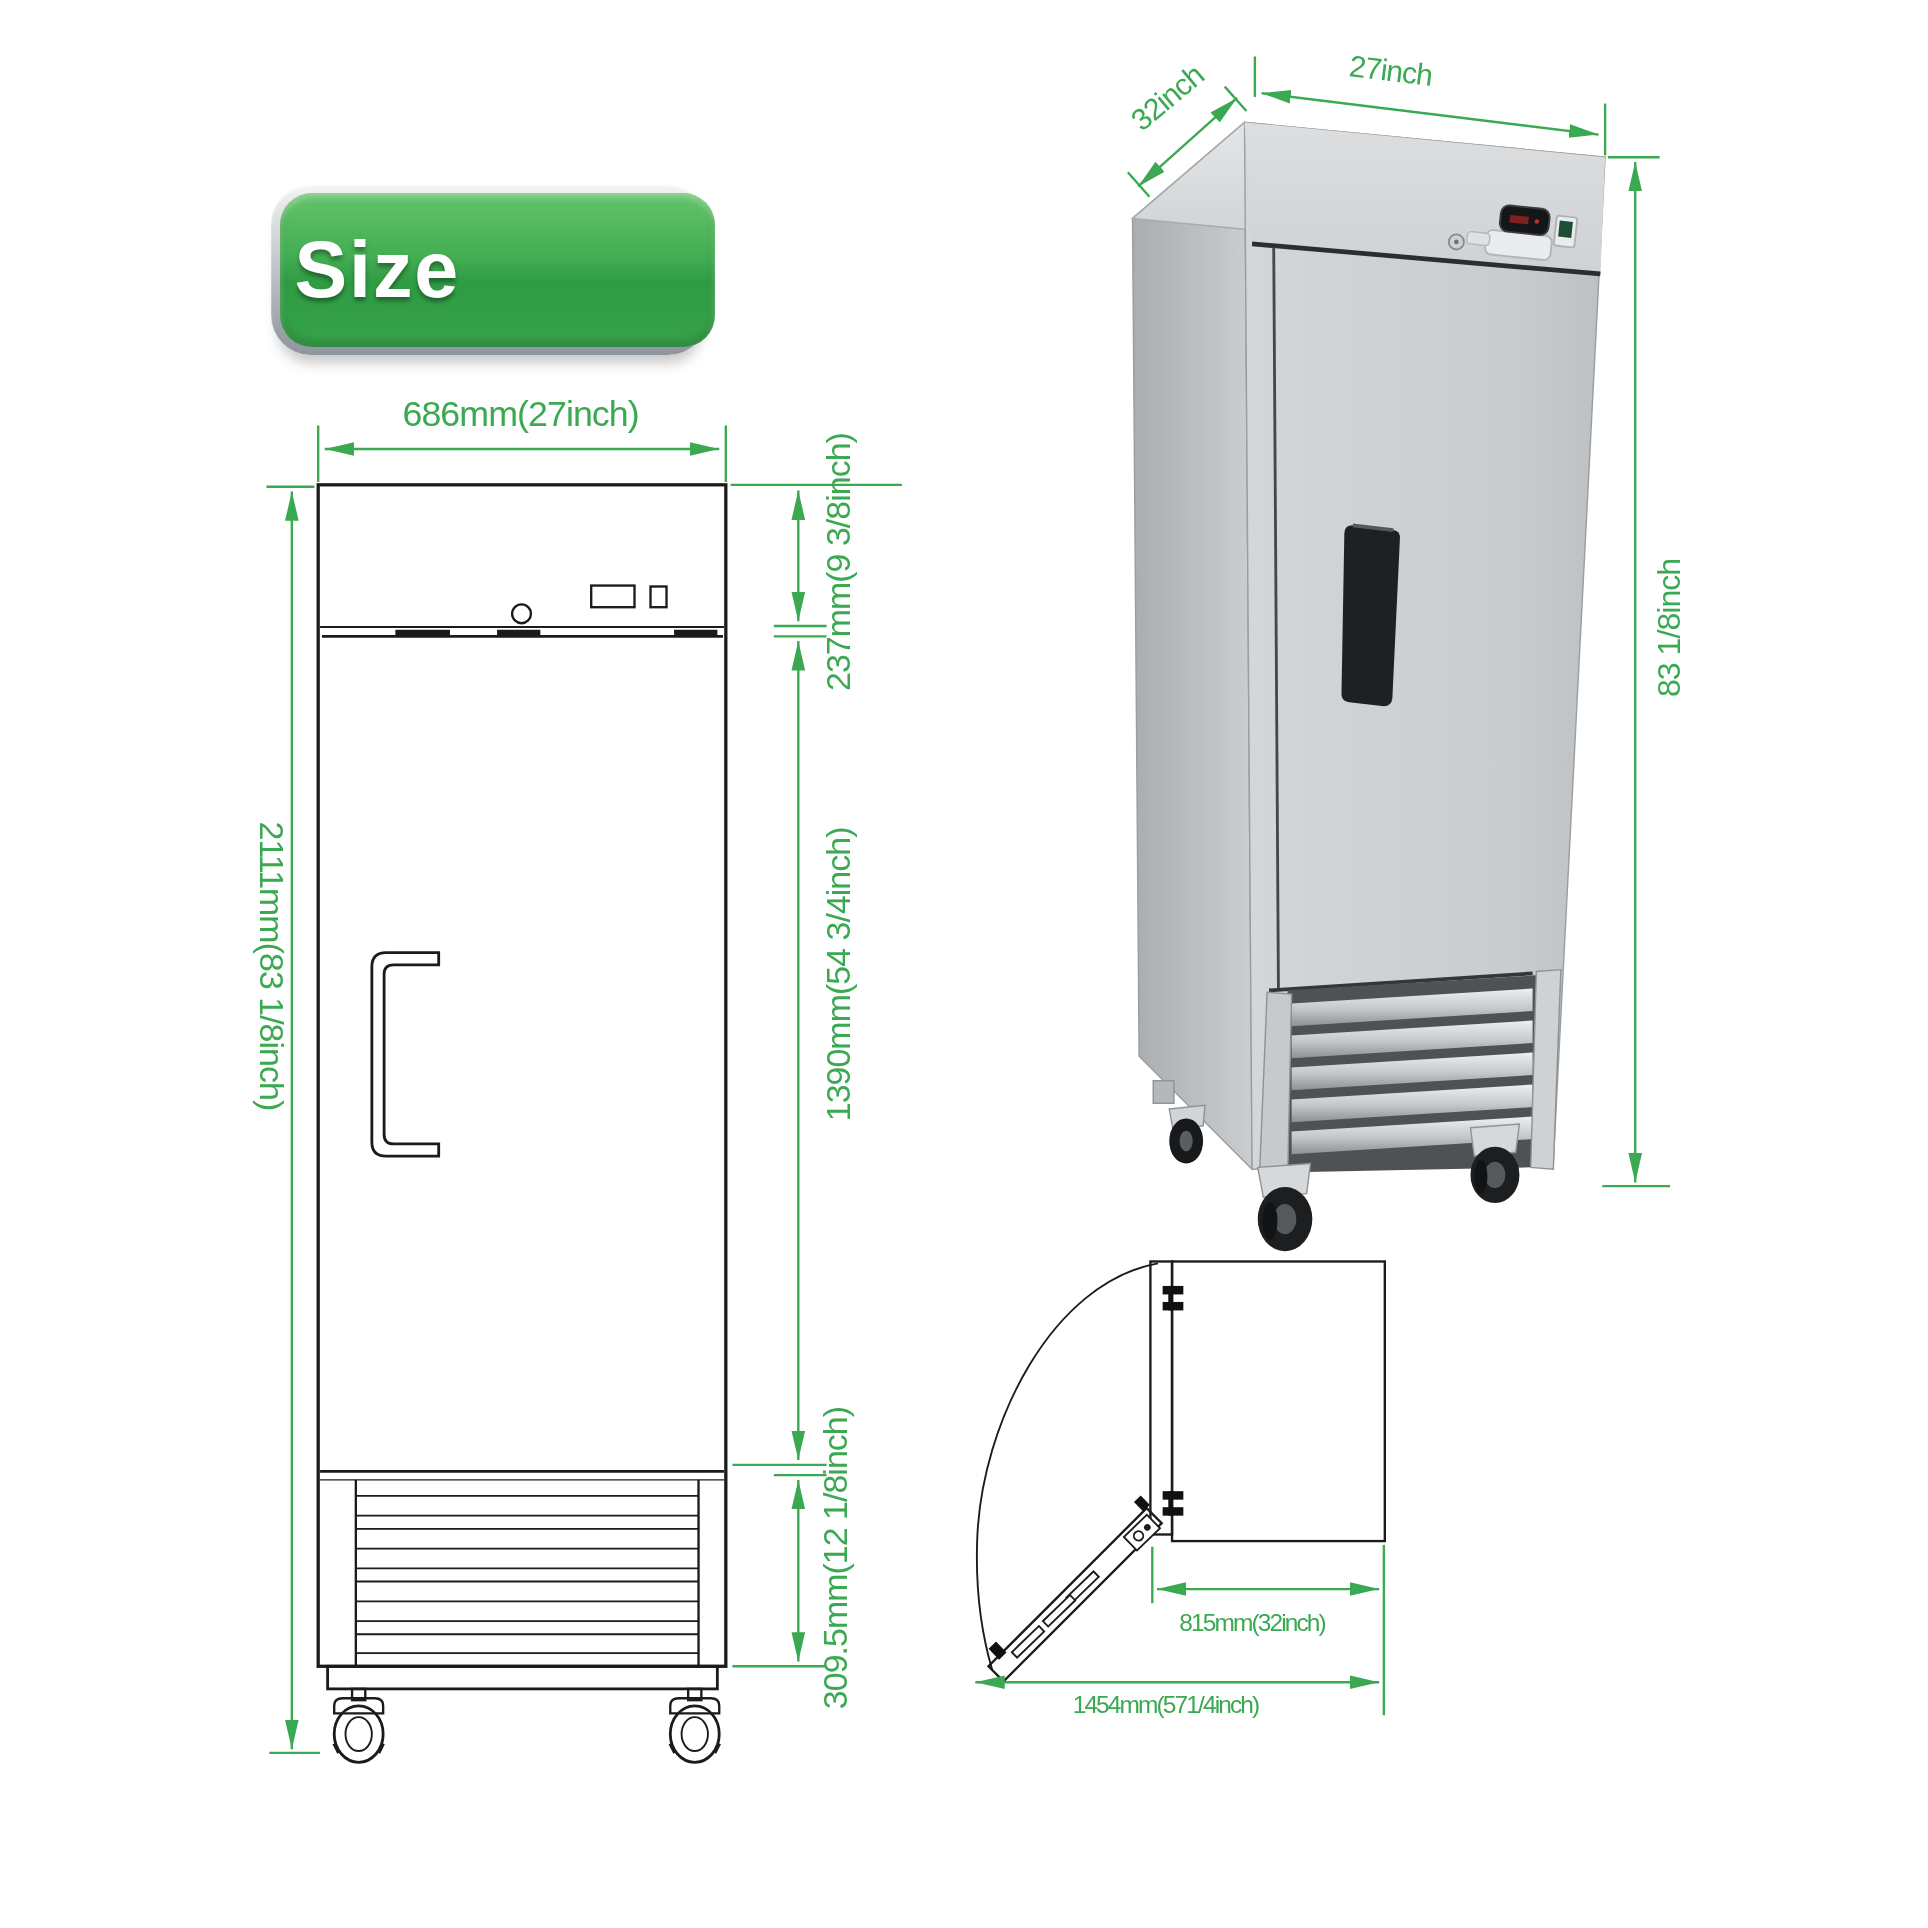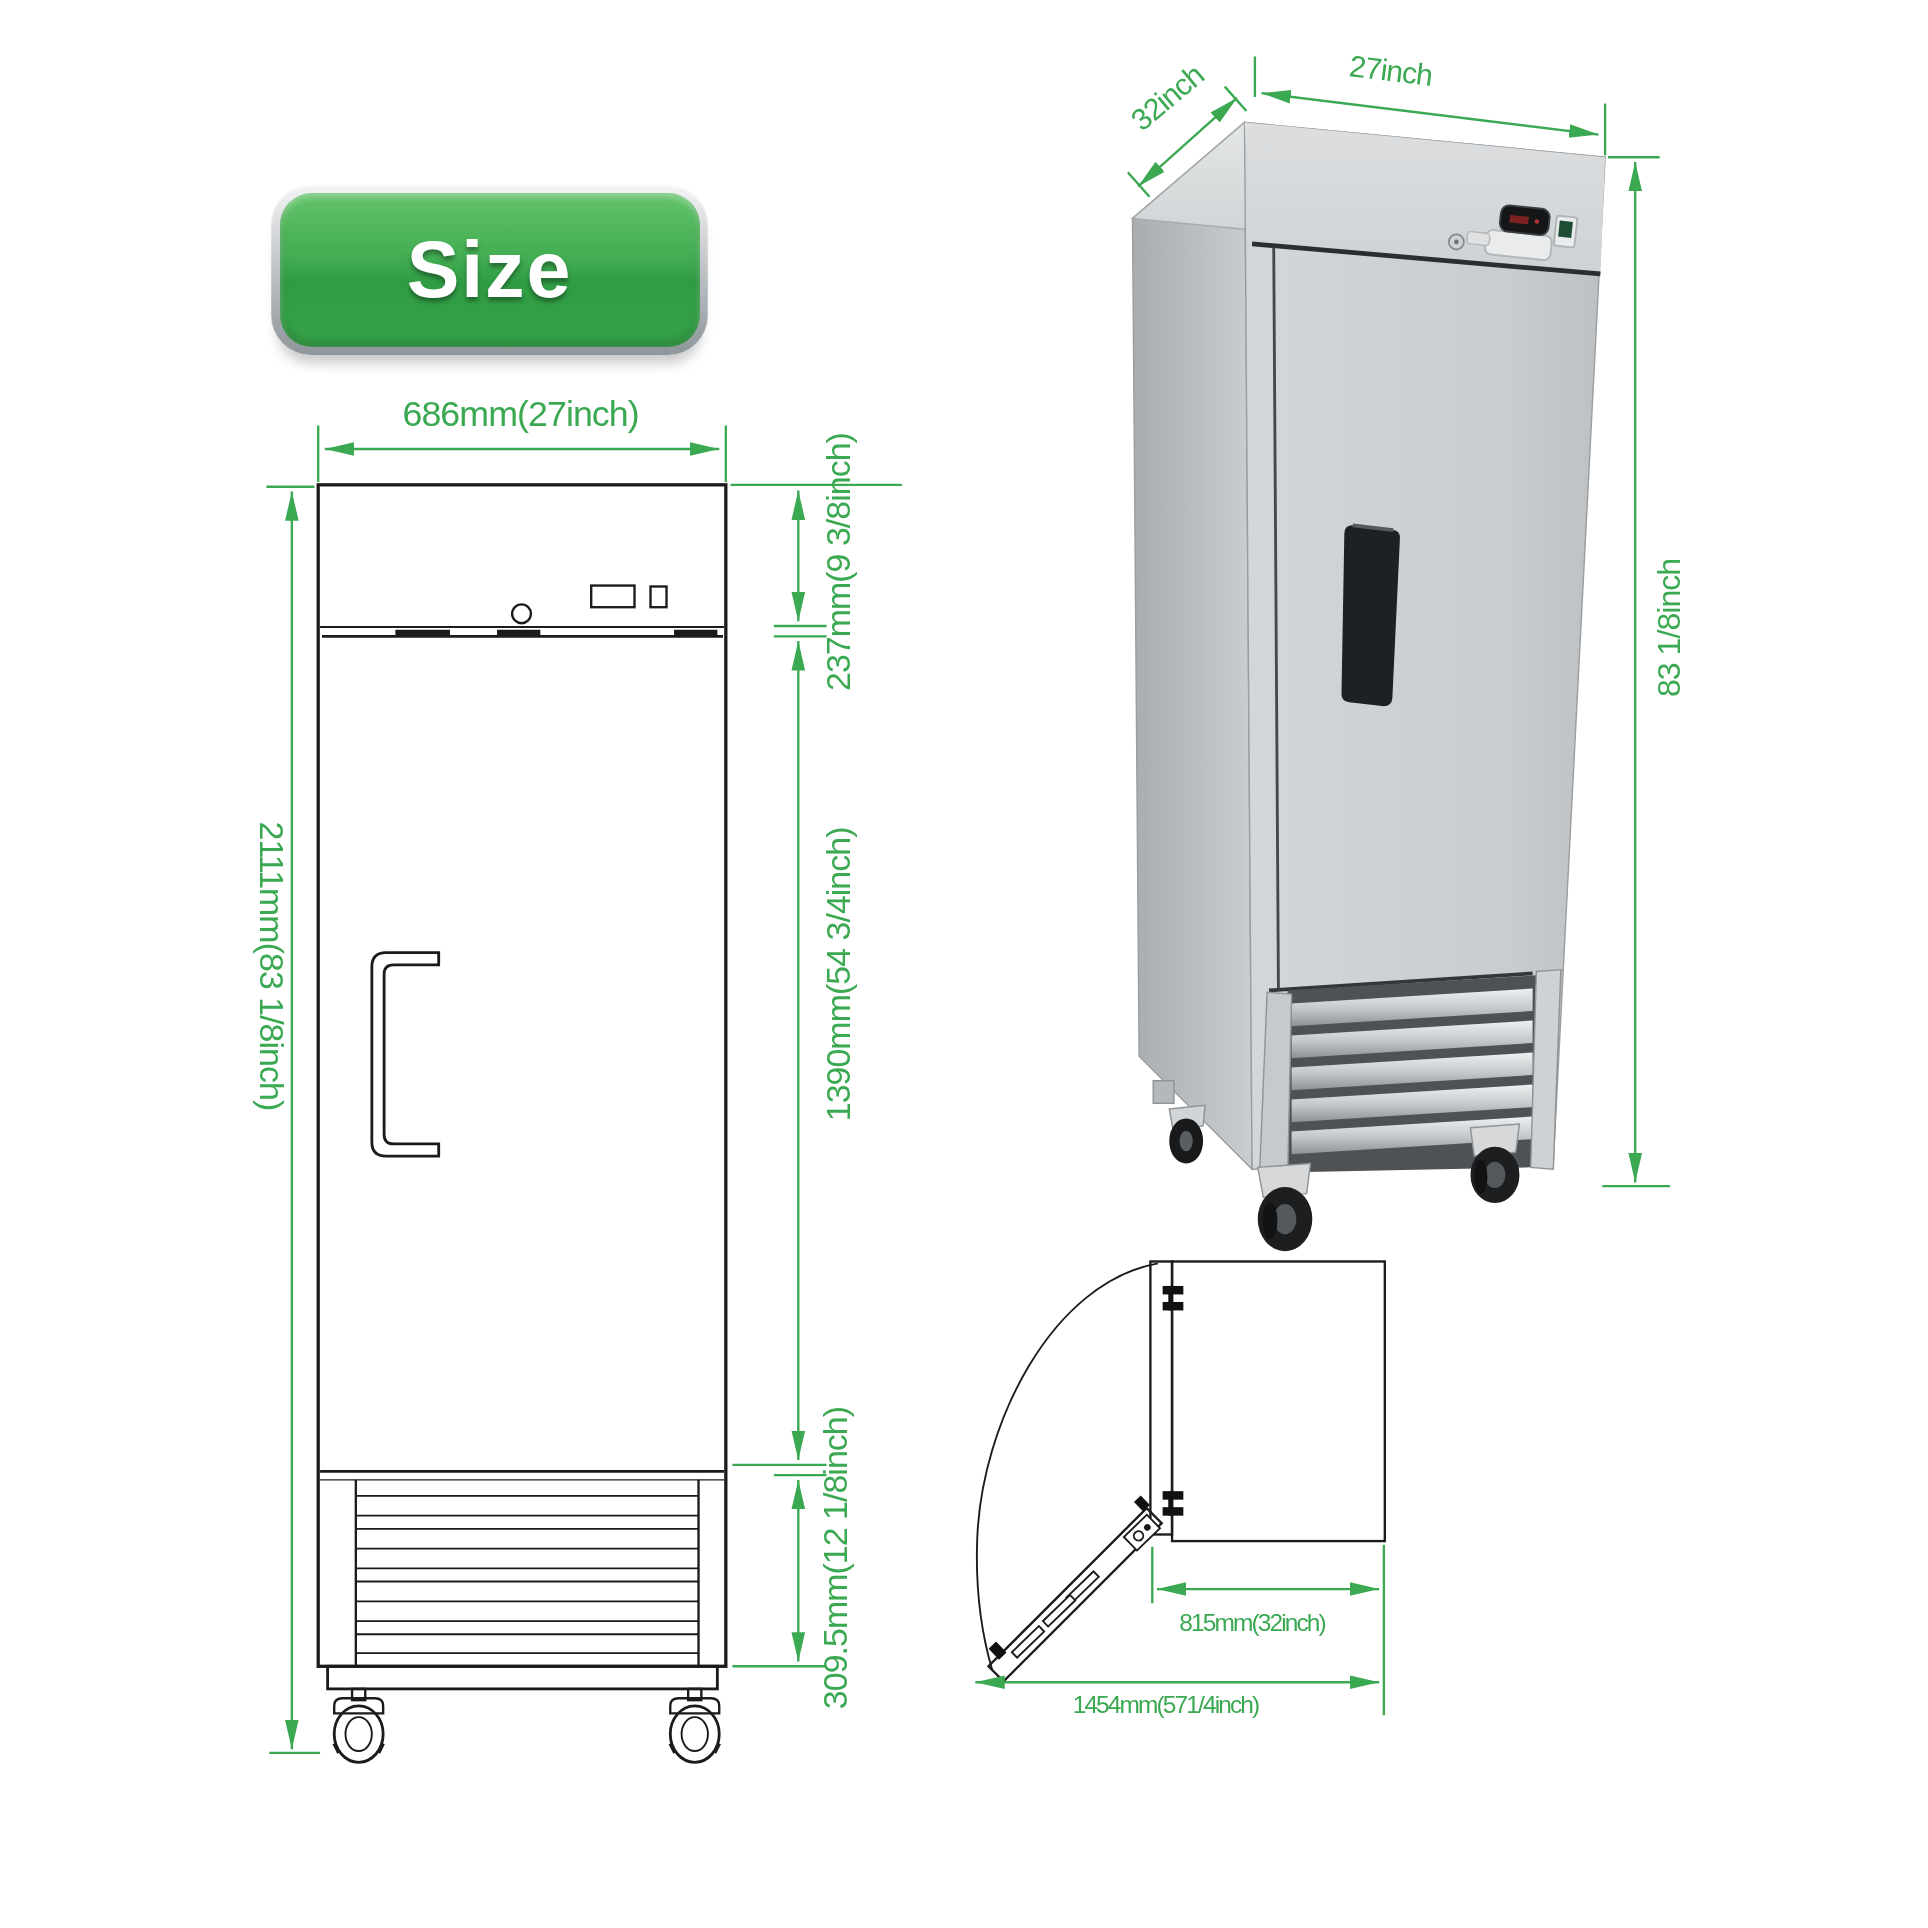--- a/index.html
+++ b/index.html
@@ -11,21 +11,21 @@
   .size-badge-rim{
     position:absolute;left:271px;top:184px;width:437px;height:171px;
     border-radius:40px;box-sizing:border-box;padding:8.5px;
     background:linear-gradient(180deg,#f4f5f6 0%,#d9dbdd 25%,#aab0b4 70%,#8f969b 100%);
     box-shadow:0 15px 13px -7.5px rgba(0,0,0,0.22), inset 0 1.9px 1.9px rgba(255,255,255,.9);
   }
   .size-badge-face{
     width:100%;height:100%;border-radius:32px;
     background:linear-gradient(180deg,#63c36a 0%,#42ad52 42%,#2f9c44 58%,#36a349 100%);
     box-shadow:inset 0 3.8px 7.5px rgba(255,255,255,.35), inset 0 -5.6px 9.4px rgba(0,0,0,.18);
-    display:flex;align-items:center;justify-content:center;
+    display:flex;align-items:center;padding-left:15px;
   }
   .size-badge-face span{
     font-size:79px;font-weight:bold;color:#ffffff;letter-spacing:1.9px;
     text-shadow:0 3.8px 4.7px rgba(0,0,0,.35);
   }
 
   
   .blk{stroke:#1b1b1b;fill:none;}
   .dim{stroke:#3BA852;stroke-width:2.5;fill:none;marker-start:url(#arr);marker-end:url(#arr);}
   .ext{stroke:#3BA852;stroke-width:2.5;fill:none;}

